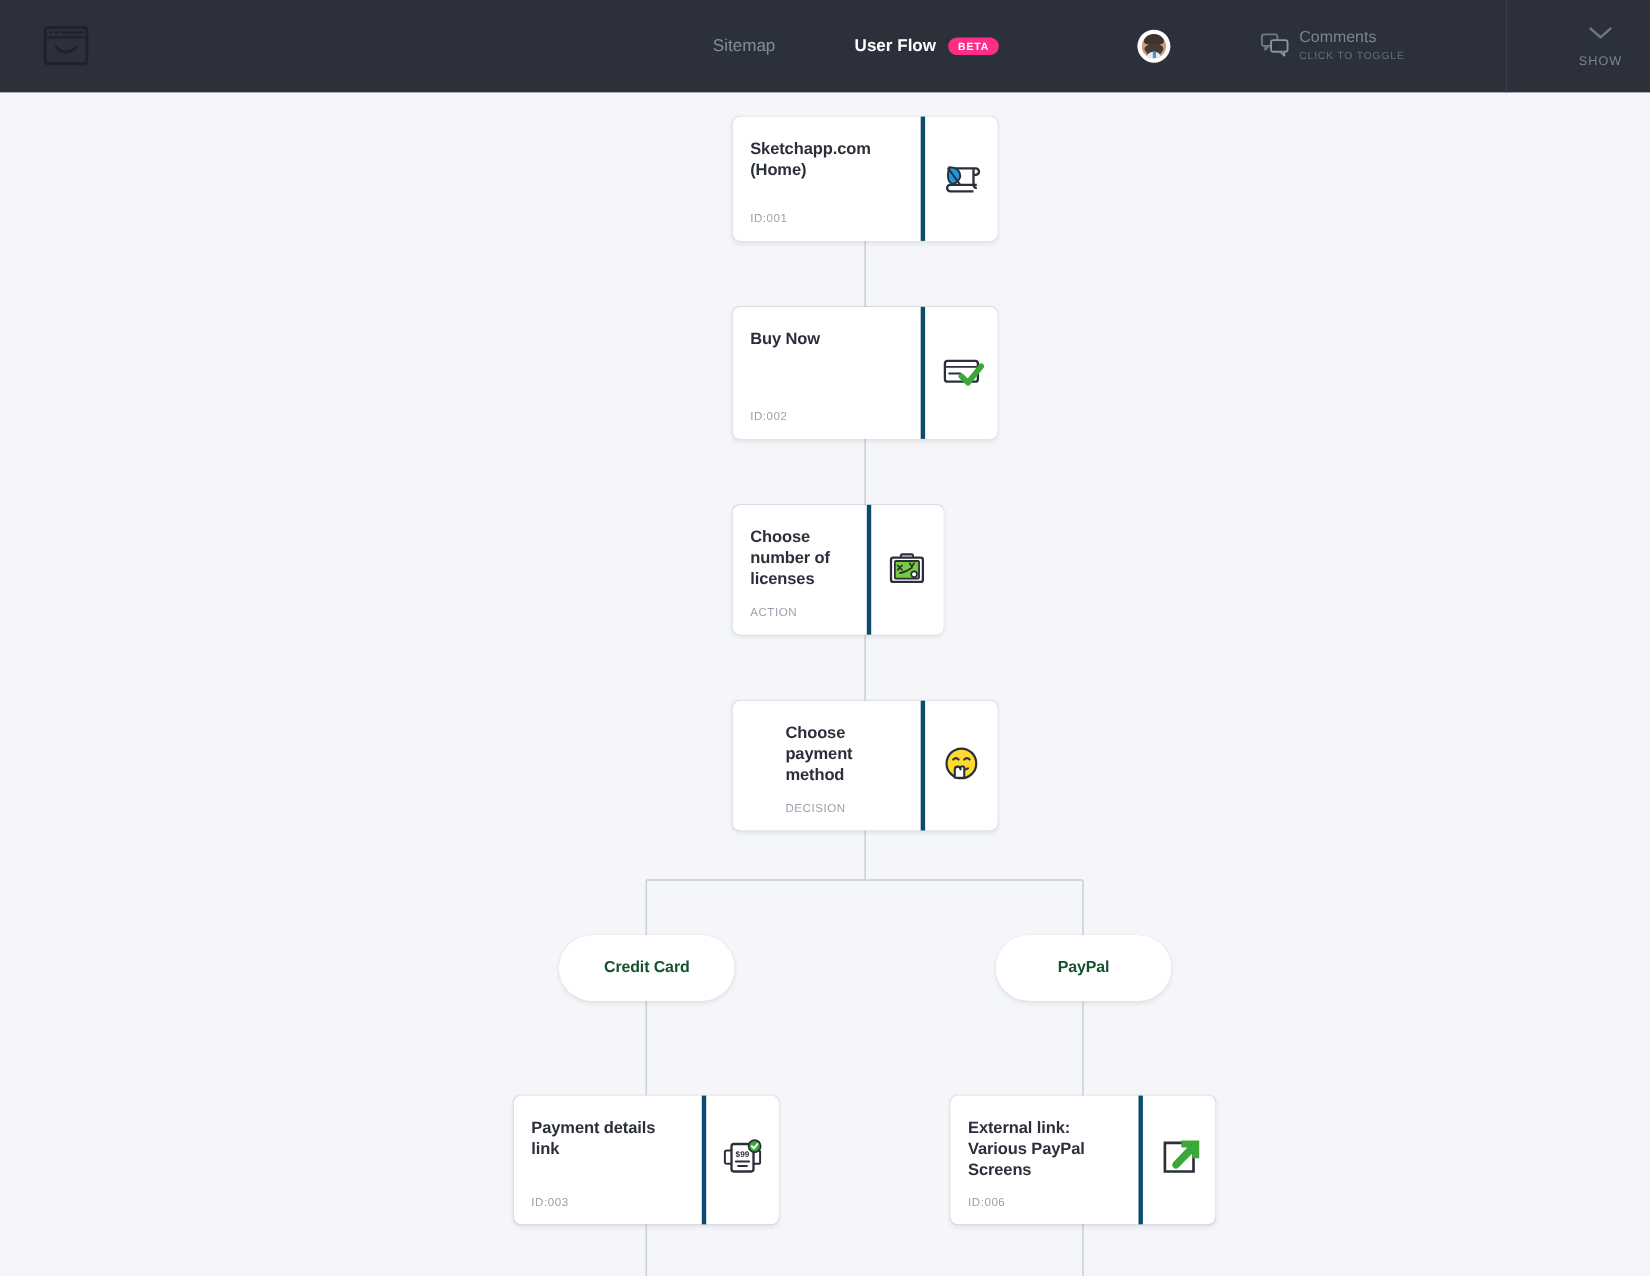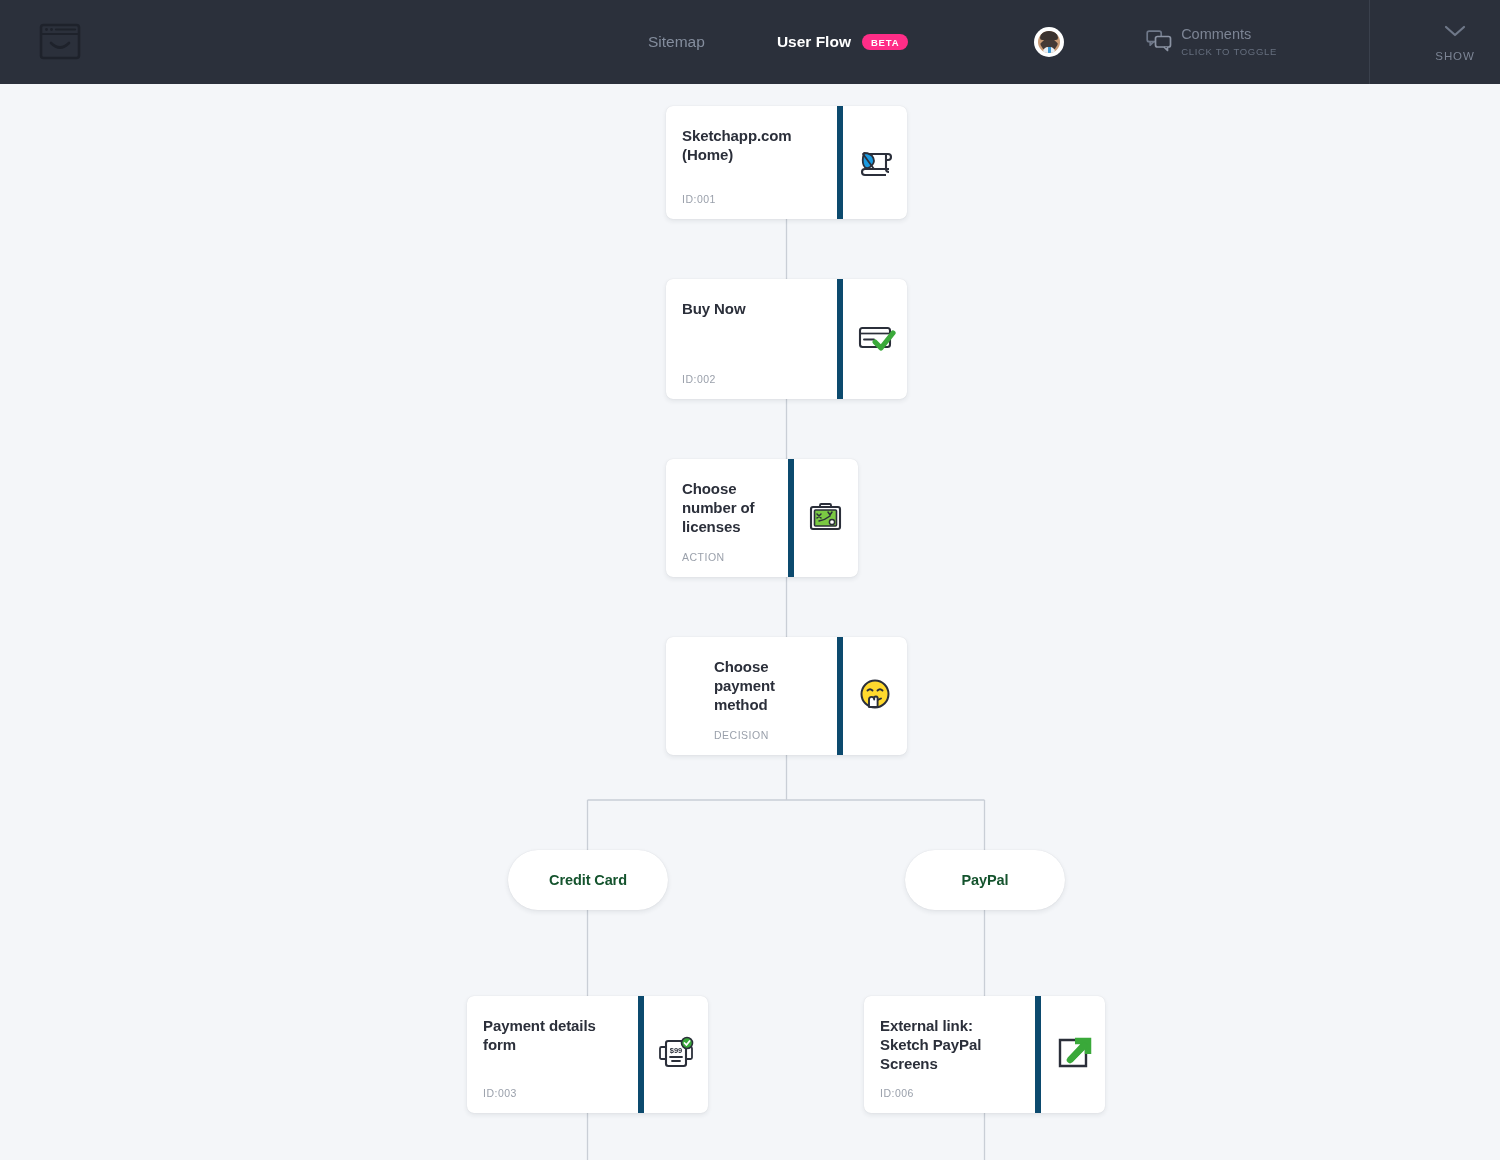--- a/index.html
+++ b/index.html
@@ -229,21 +229,21 @@
     left: 16px;
     bottom: 14px;
     font-size: 10.5px;
     color: #9aa0ab;
     letter-spacing: 0.5px;
   }
 
   .node-iconbox {
     width: 70px;
     flex: none;
-    border-left: 6px solid #0c4a6e;
+    border-left: 4px solid #0c4a6e;
     display: flex;
     align-items: center;
     justify-content: center;
   }
 
   
   .pill {
     position: absolute;
     background: #ffffff;
     border-radius: 40px;
@@ -440,21 +440,21 @@
   </div>
 
   <div class="pill" style="left:868px; top:766px; width:160px; height:60px;">
     <span class="pill-label">PayPal</span>
   </div>
 
   <div class="node" style="left:430px; top:912px; width:241px; height:117px;">
     <div class="node-body">
       <div class="node-title">
         <span>Payment details</span><br>
-        <span>form</span>
+        <span>link</span>
       </div>
       <div class="node-meta">ID:003</div>
     </div>
     <div class="node-iconbox">
       <span>
         <svg width="46" height="46" viewBox="0 0 46 46">
           <rect x="7" y="17" width="7" height="12" rx="1.5" fill="#fff" stroke="#2b2f3a" stroke-width="1.8"></rect>
           <rect x="32" y="17" width="7" height="12" rx="1.5" fill="#fff" stroke="#2b2f3a" stroke-width="1.8"></rect>
           <rect x="13" y="11" width="20" height="25" rx="2.2" fill="#fff" stroke="#2b2f3a" stroke-width="2.1"></rect>
           <text x="23" y="23" font-family="Liberation Sans, sans-serif" font-size="7.5" font-weight="bold" fill="#2b2f3a" text-anchor="middle">$99</text>
@@ -464,21 +464,21 @@
           <path d="M31.5 13 L33.4 15 L36.6 11" fill="none" stroke="#fff" stroke-width="1.8" stroke-linecap="round" stroke-linejoin="round"></path>
         </svg>
       </span>
     </div>
   </div>
 
   <div class="node" style="left:827px; top:912px; width:241px; height:117px;">
     <div class="node-body">
       <div class="node-title">
         <span>External link:</span><br>
-        <span>Sketch PayPal</span><br>
+        <span>Various PayPal</span><br>
         <span>Screens</span>
       </div>
       <div class="node-meta">ID:006</div>
     </div>
     <div class="node-iconbox">
       <span>
         <svg width="46" height="46" viewBox="0 0 46 46">
           <path d="M30 10 H10 V36 H36 V16" fill="none" stroke="#2b2f3a" stroke-width="2.4" stroke-linecap="square"></path>
           <path d="M20 30 L34 15 M25 11 H38 V24" fill="none" stroke="#3aa93a" stroke-width="6.5" stroke-linecap="butt" stroke-linejoin="miter"></path>
           <path d="M20 30 L34 16" stroke="#3aa93a" stroke-width="6.5" stroke-linecap="round"></path>

